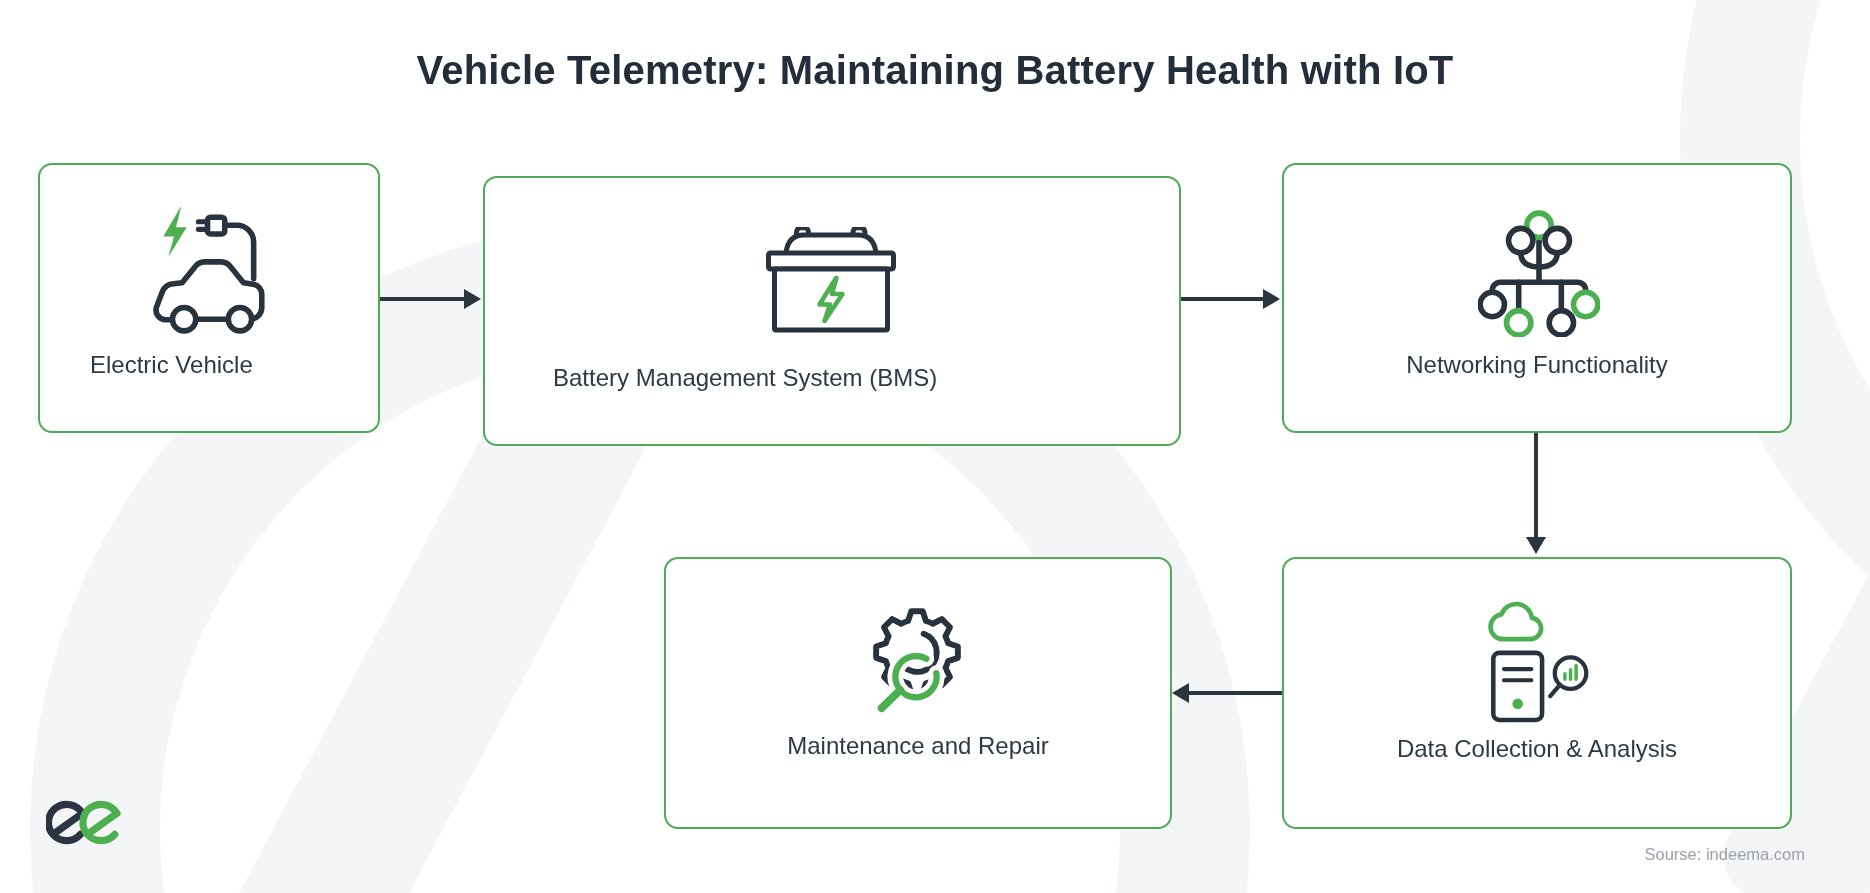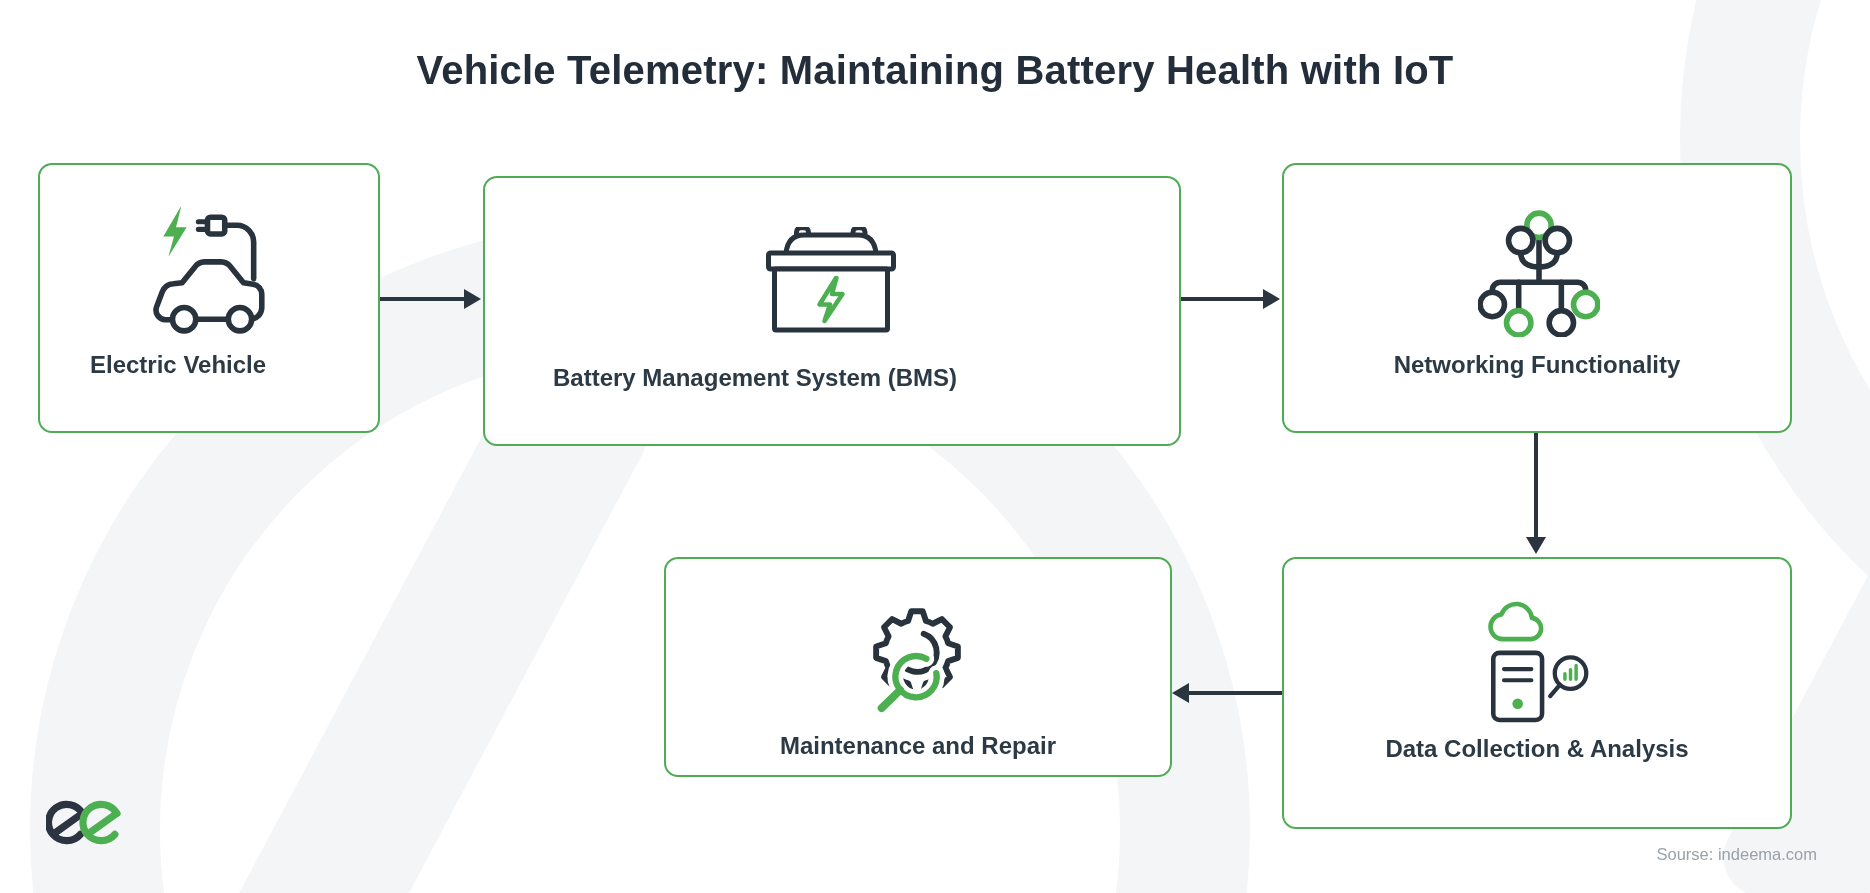--- a/index.html
+++ b/index.html
@@ -20,46 +20,46 @@
   }
   
   .node{
     position:absolute;z-index:2;background:#ffffff;
     border:2px solid #4fab54;border-radius:14px;box-sizing:border-box;
   }
   .box-ev   {left:38px;  top:163px;width:342px;height:270px;}
   .box-bms  {left:483px; top:176px;width:698px;height:270px;}
   .box-net  {left:1282px;top:163px;width:510px;height:270px;}
   .box-data {left:1282px;top:557px;width:510px;height:272px;padding-left:16px;}
-  .box-maint{left:664px; top:557px;width:508px;height:220px;}
+  .box-maint{left:664px; top:557px;width:508px;height:272px;}
   .node .icon{position:absolute;}
   .box-ev .icon   {left:103px;top:40px;width:132px;height:134px;}
   .box-bms .icon  {left:281px;top:49px;width:130px;height:108px;}
   .box-net .icon  {left:194px;top:40px;width:122px;height:132px;}
   .box-data .icon {left:198px;top:41px;width:112px;height:124px;}
   .box-maint .icon{left:202px;top:45px;width:98px;height:112px;}
   .label{
-    position:absolute;font-size:24px;font-weight:700;color:#2c3a46;white-space:nowrap;
+    position:absolute;font-size:24px;font-weight:400;color:#2c3a46;white-space:nowrap;
   }
   .box-ev .label  {left:50px;top:186px;}
   .box-bms .label {left:68px;top:186px;}
   .box-net .label {left:0;top:186px;width:100%;text-align:center;}
   .box-data .label{left:0;top:176px;width:100%;text-align:center;}
   .box-maint .label{left:0;top:173px;width:100%;text-align:center;}
   
   .arrow{position:absolute;z-index:3;}
   .arrow .shaft{position:absolute;background:#2a3540;}
   .head{position:absolute;width:0;height:0;}
   .head-right{border-top:10px solid transparent;border-bottom:10px solid transparent;border-left:17px solid #2a3540;}
   .head-left {border-top:10px solid transparent;border-bottom:10px solid transparent;border-right:17px solid #2a3540;}
   .head-down {border-left:10px solid transparent;border-right:10px solid transparent;border-top:17px solid #2a3540;}
   
   .logo{position:absolute;z-index:2;left:46px;top:792px;display:flex;align-items:center;}
   .logo-text{font-size:50px;font-weight:500;color:#2b3440;letter-spacing:1px;margin-left:10px;}
-  .source-note{position:absolute;z-index:2;right:53px;top:845px;font-size:16.5px;color:#9aa1a9;text-align:center;}
+  .source-note{position:absolute;z-index:2;right:65px;top:845px;font-size:16.5px;color:#9aa1a9;text-align:center;}
   svg{display:block;}
 </style>
 </head>
 <body>
 
 <div class="canvas">
 
   <div class="wm wm-ring-left"></div>
   <div class="wm wm-band-left"></div>
   <div class="wm wm-ring-right"></div>

